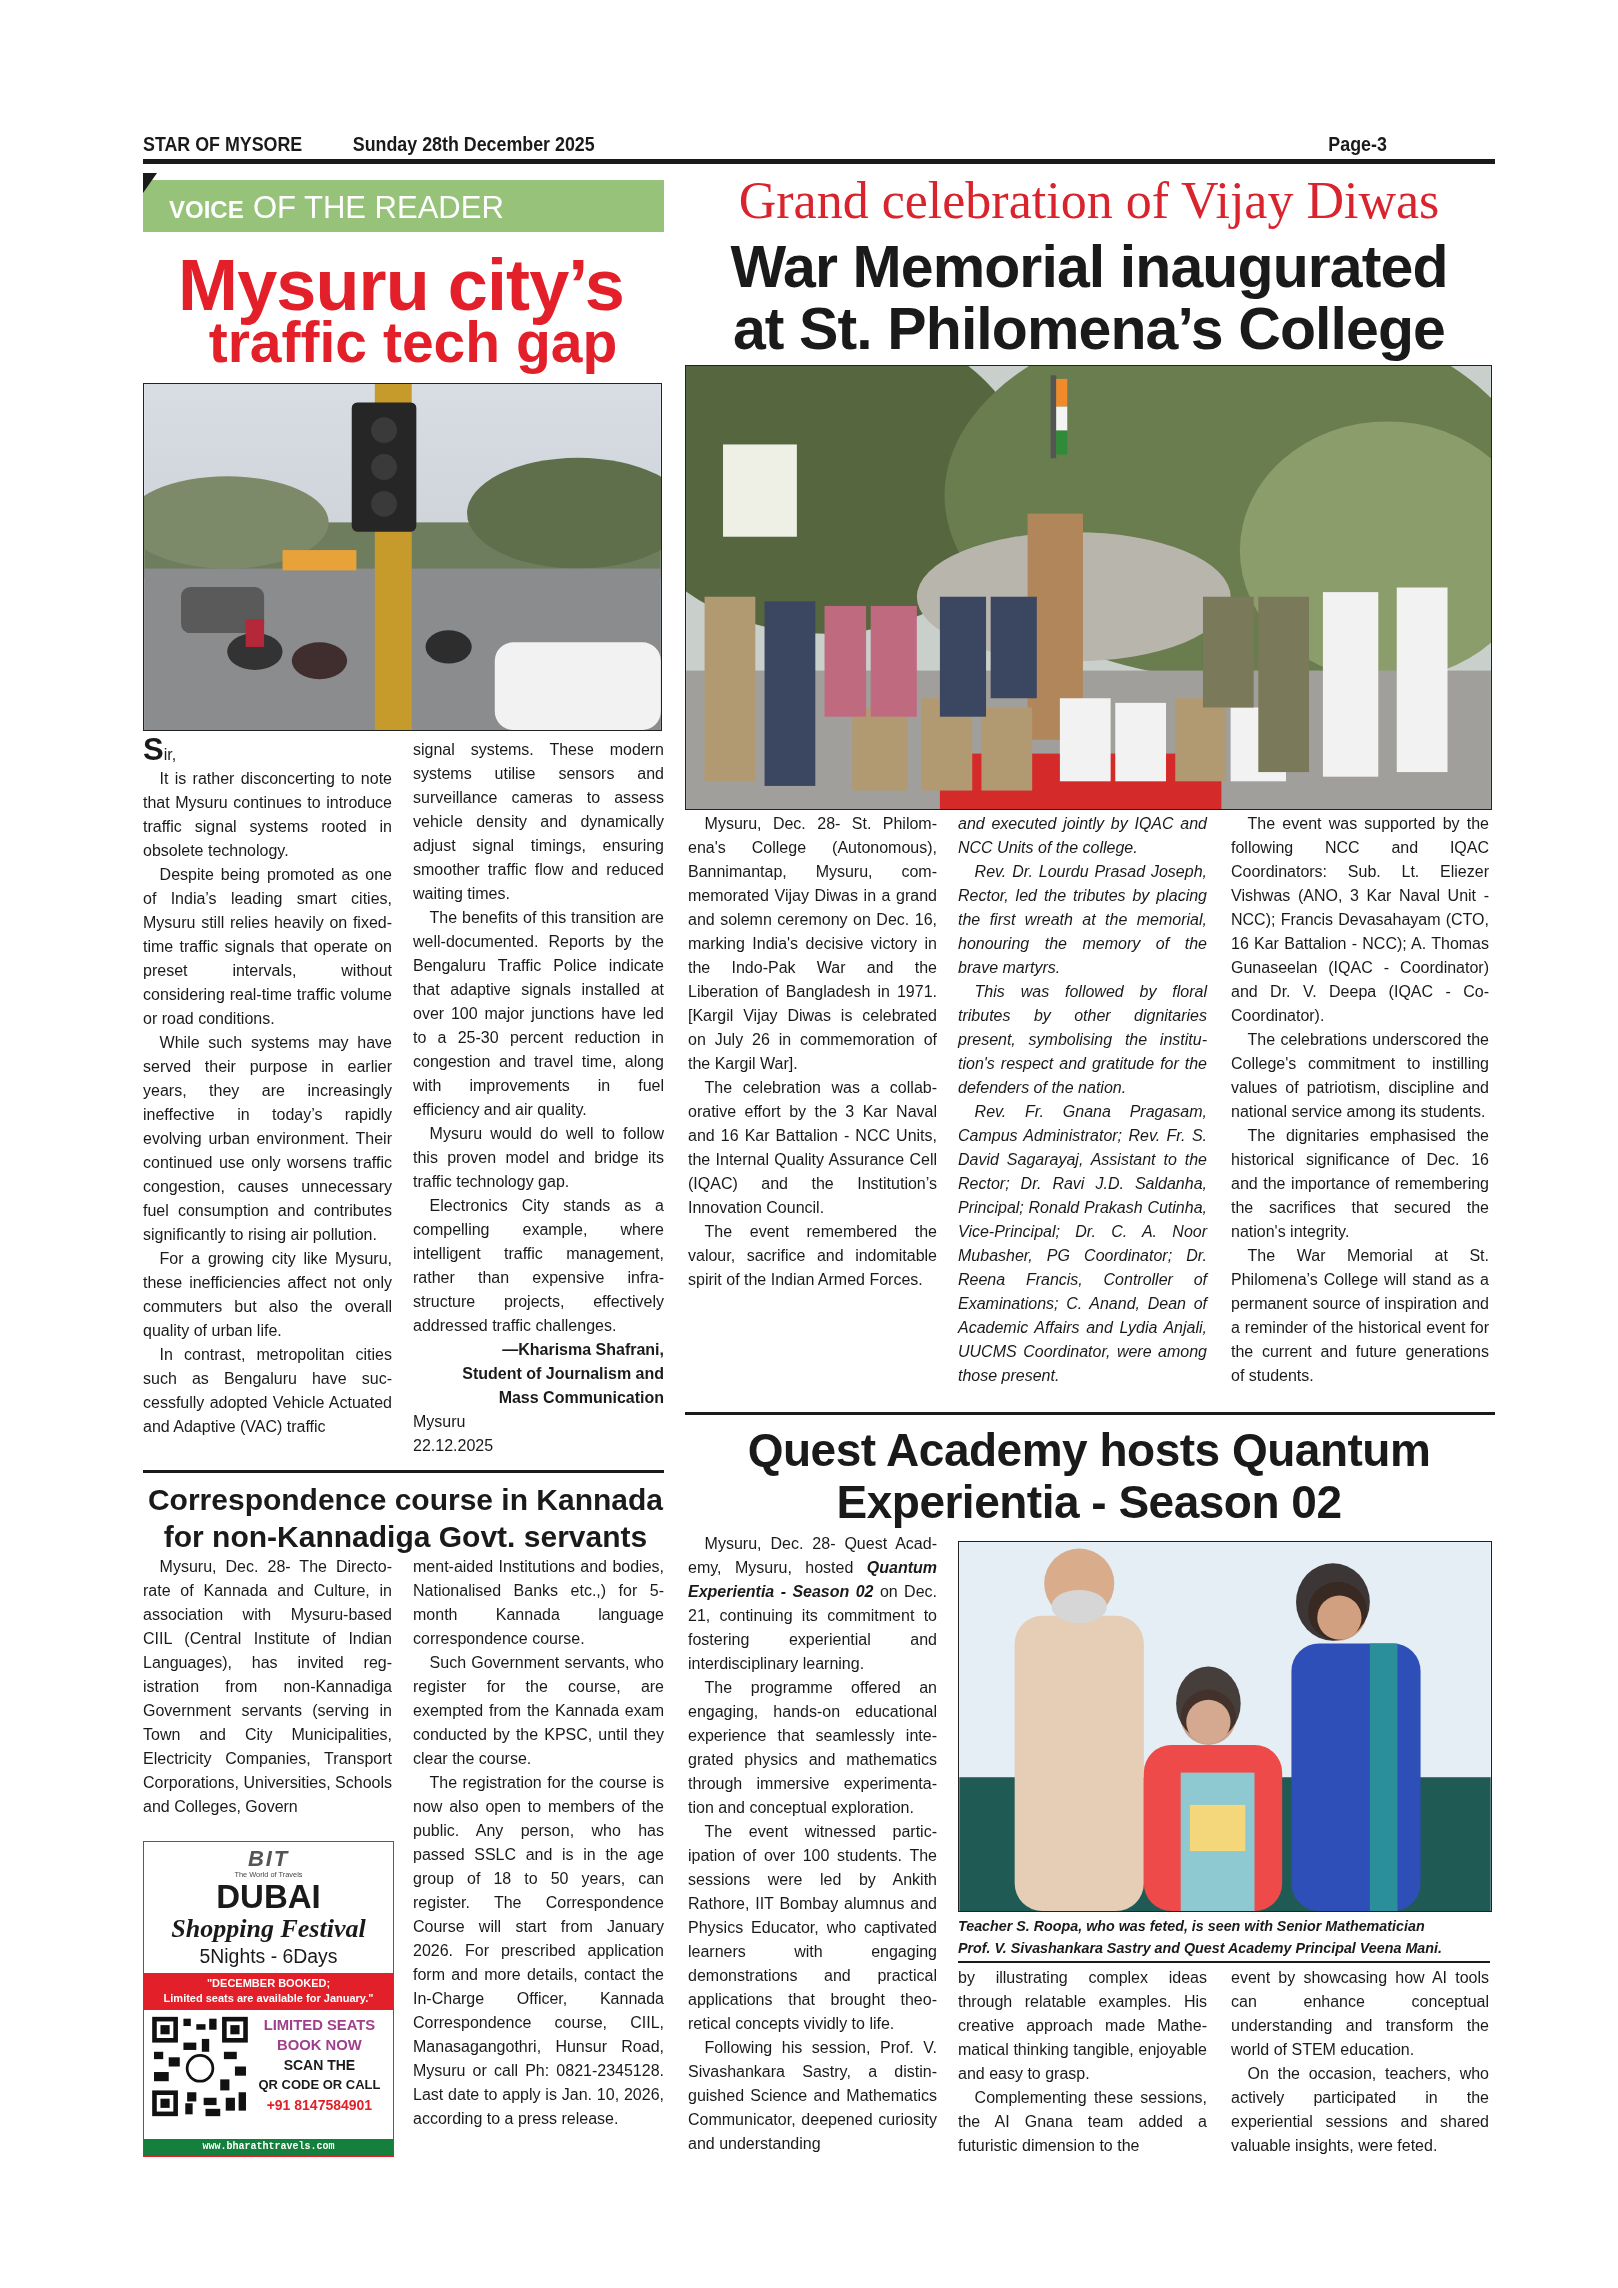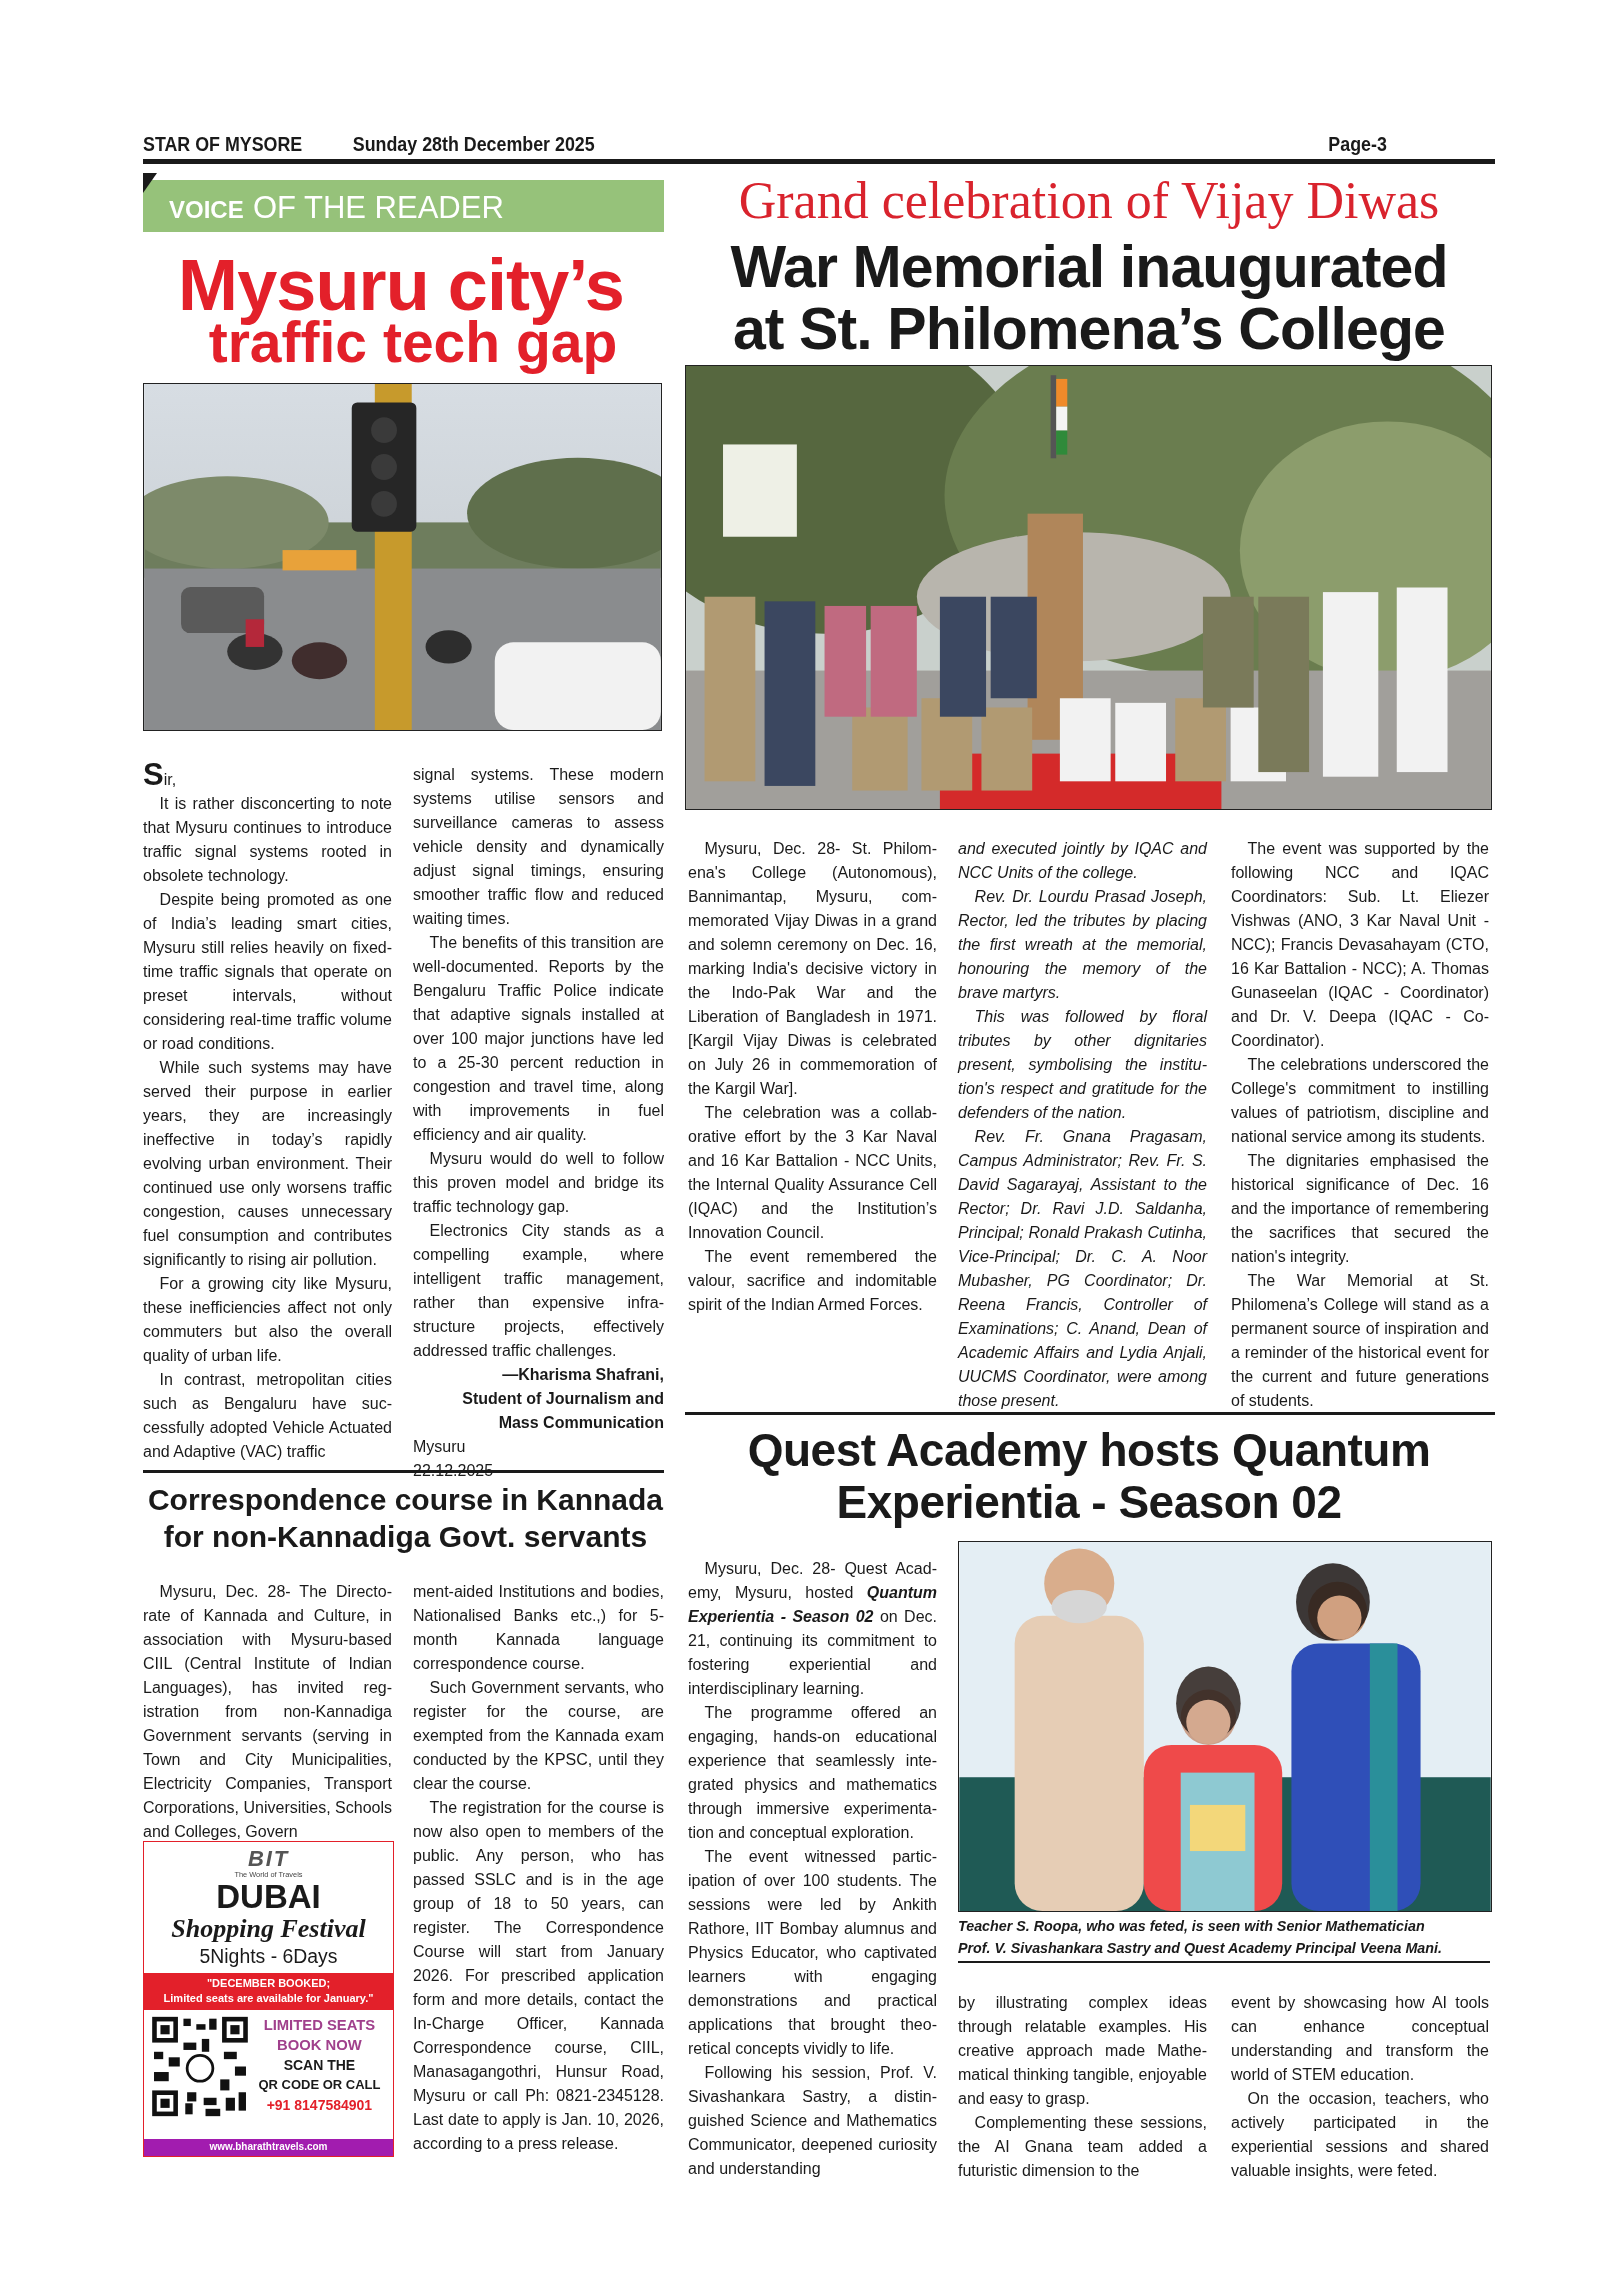--- a/index.html
+++ b/index.html
@@ -11,21 +11,21 @@
   .voice-band { left:143px; top:180px; width:521px; height:52px; background:#96c27a; }
   .voice-tri { left:143px; top:173px; width:0; height:0; border-top:20px solid #1a1a1a; border-right:14.8px solid transparent; }
   .voice-text { left:169px; top:190px; color:#fff; font-size:31px; white-space:nowrap; }
   .voice-text b { font-size:24px; font-weight:bold; margin-right:9.2px; }
   .red-head { color:#e3202a; font-weight:bold; text-align:center; line-height:1; white-space:nowrap; font-family:"Liberation Sans", sans-serif; }
   .h1a { left:138px; top:249px; width:526px; font-size:72px; letter-spacing:-0.9px; }
   .h1b { left:150px; top:314px; width:526px; font-size:57px; }
   .vijay { left:683px; top:171px; width:812px; text-align:center; color:#d9232d; font-family:"Liberation Serif", serif; font-size:52px; white-space:nowrap; }
   .war1 { left:683px; top:233px; width:812px; text-align:center; font-weight:bold; font-size:59px; white-space:nowrap; letter-spacing:-0.9px; }
   .war2 { left:683px; top:295px; width:812px; text-align:center; font-weight:bold; font-size:59px; white-space:nowrap; letter-spacing:-0.9px; }
-  .col { font-size:16px; line-height:24px; text-align:justify; hyphens:manual;margin-top:25px; }
+  .col { font-size:16px; line-height:24px; text-align:justify; hyphens:manual; }
   .col p { margin:0; text-indent:16.6px; }
   .col p.noind { text-indent:0; }
   .col p.right { text-align:right; font-weight:bold; text-indent:0; }
   .dropcap { font-size:31px; font-weight:bold; line-height:24px; }
   .photo { overflow:hidden; border:1.8px solid #222; }
   .sep { background:#1a1a1a; height:2.8px; }
   .corr-head { left:138px; top:1481px; width:535px; text-align:center; font-weight:bold; font-size:30px; line-height:37px; }
   .quest-head { left:683px; top:1424px; width:812px; text-align:center; font-weight:bold; font-size:46px; line-height:52px; letter-spacing:-0.5px; }
   .caption { font-style:italic; font-weight:bold; font-size:14.3px; line-height:22px; }
   .ad { left:143px; top:1841px; width:249px; height:314px; border:1.8px solid #e3202a; background:#fff; }
@@ -226,21 +226,21 @@
       <circle cx="54" cy="58" r="14" fill="#fff" stroke="#111" stroke-width="3"></circle>
     </svg>
     <div style="flex:1;text-align:center;font-weight:bold;line-height:20px;">
       <div style="color:#a0408c;font-size:14.8px;">LIMITED SEATS</div>
       <div style="color:#a0408c;font-size:14.8px;">BOOK NOW</div>
       <div style="font-size:14px;">SCAN THE</div>
       <div style="font-size:13px;">QR CODE OR CALL</div>
       <div style="color:#e3202a;font-size:14px;">+91 8147584901</div>
     </div>
   </div>
-  <div style="position:absolute;left:0;right:0;bottom:0;background:#a21caf;color:#fff;text-align:center;font-size:10px;font-weight:bold;line-height:16.6px;">www.bharathtravels.com</div>
+  <div style="position:absolute;left:0;right:0;bottom:0;background:#15803d;color:#fff;text-align:center;font-size:10px;font-weight:bold;line-height:16.6px;font-family:Liberation Mono, monospace;">www.bharathtravels.com</div>
 </div>
 
 <div class="abs quest-head">
   <div>Quest Academy hosts Quantum</div>
   <div>Experientia - Season 02</div>
 </div>
 <div class="abs col" style="left:688px;top:1532px;width:249px;">
   <p><span>Mysuru, Dec. 28- Quest Acad­emy, Mysuru, hosted </span><b><i>Quantum Experientia - Season 02</i></b><span> on Dec. 21, continuing its commit­ment to fostering experiential and interdisciplinary learning.</span></p>
   <p>The programme offered an engaging, hands-on educational experience that seamlessly inte­grated physics and mathematics through immersive experimenta­tion and conceptual exploration.</p>
   <p>The event witnessed partic­ipation of over 100 students. The sessions were led by Ankith Rathore, IIT Bombay alumnus and Physics Educator, who cap­tivated learners with engaging demonstrations and practical applications that brought theo­retical concepts vividly to life.</p>

